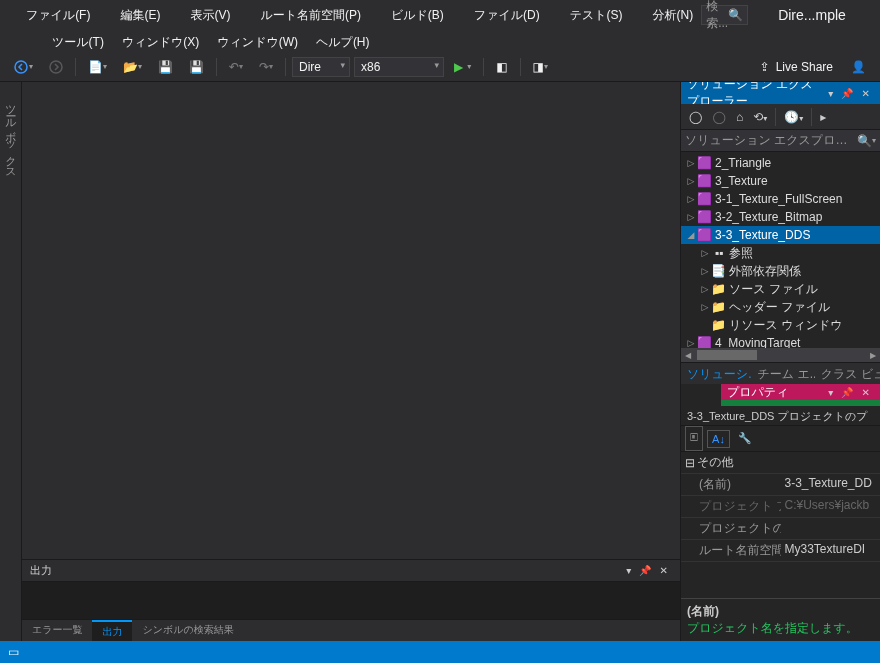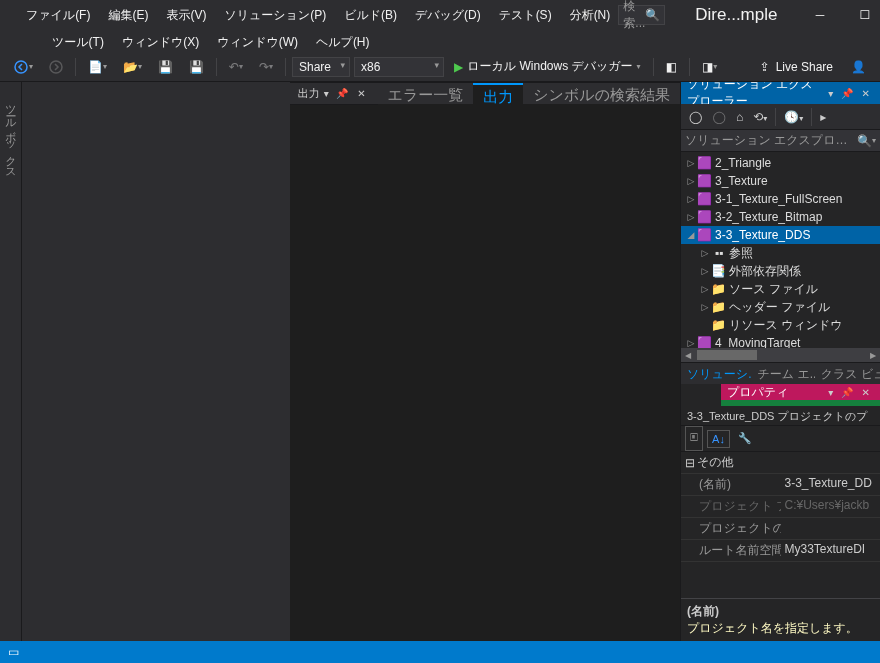--- a/index.html
+++ b/index.html
@@ -1,45 +1,45 @@
 <!DOCTYPE html>
 <html><head>
 <meta charset="utf-8">
 <style>
 * { margin: 0; padding: 0; box-sizing: border-box; font-family: "Yu Gothic UI", "Meiryo", sans-serif; font-size: 12px; }
 body { width: 880px; height: 663px; background: #2d2d30; color: #f1f1f1; overflow: hidden; display: flex; flex-direction: column; }
 .titlebar { height: 30px; background: #2d2d30; display: flex; align-items: center; padding: 0 8px; }
 .vs-logo { width: 18px; height: 18px; margin-right: 10px; }
-.menu-bar { display: flex; gap: 2px; flex: 1; }
+.menu-bar { display: flex; gap: 14px; flex: 1; }
 .menu-item { padding: 4px 8px; color: #f1f1f1; cursor: pointer; white-space: nowrap; }
 .search-box { width: 80px; height: 20px; background: #333337; border: 1px solid #434346; display: flex; align-items: center; padding: 0 4px; color: #999; margin-right: 10px; }
 .search-box .icon { margin-left: auto; }
-.app-title { color: #f1f1f1; padding: 0 20px; font-size: 17px; }
+.app-title { color: #f1f1f1; padding: 0 20px; font-size: 14px; }
 .window-controls { display: flex; }
 .win-btn { width: 45px; height: 28px; display: flex; align-items: center; justify-content: center; color: #f1f1f1; cursor: pointer; }
 .menu-row2 { height: 22px; background: #2d2d30; display: flex; padding: 0 8px 0 44px; gap: 2px; }
 .toolbar { height: 30px; background: #2d2d30; border-bottom: 1px solid #1a1a1c; display: flex; align-items: center; padding: 0 8px; gap: 4px; }
 .tool-btn { padding: 3px 5px; display: flex; align-items: center; cursor: pointer; color: #f1f1f1; border: 1px solid transparent; }
 .tool-sep { width: 1px; height: 18px; background: #434346; margin: 0 2px; }
 .combo { background: #333337; border: 1px solid #434346; padding: 2px 18px 2px 6px; color: #f1f1f1; position: relative; min-width: 58px; }
 .combo::after { content: "▾"; position: absolute; right: 4px; color: #999; font-size: 9px; }
 .debug-btn { display: flex; align-items: center; gap: 4px; color: #f1f1f1; padding: 3px 6px; cursor: pointer; }
 .play-icon { color: #4ec94e; }
 .live-share { margin-left: auto; display: flex; align-items: center; gap: 6px; color: #f1f1f1; padding: 3px 8px; }
 .main-area { flex: 1; display: flex; overflow: hidden; }
 .left-rail { width: 22px; background: #2d2d30; border-right: 1px solid #1a1a1c; display: flex; flex-direction: column; align-items: center; padding-top: 8px; }
 .vert-tab { writing-mode: vertical-rl; color: #999; padding: 8px 2px; font-size: 11px; cursor: pointer; }
-.center { flex: 1; background: #1e1e1e; display: flex; }
+.center { flex: 1; background: #1e1e1e; display: flex; flex-direction: column; }
 .editor-area { flex: 1; background: #2d2d30; }
 .output-panel { height: 60px; background: #252526; border-top: 1px solid #1a1a1c; display: flex; flex-direction: column; }
 .output-header { height: 22px; display: flex; align-items: center; padding: 0 8px; background: #2d2d30; border-bottom: 1px solid #1a1a1c; }
 .output-header .title { flex: 1; color: #ccc; font-size: 11px; }
 .panel-btn { padding: 2px 4px; color: #ccc; cursor: pointer; font-size: 10px; }
 .bottom-tabs { height: 22px; background: #2d2d30; display: flex; border-top: 1px solid #1a1a1c; }
-.btab { padding: 3px 10px; color: #999; cursor: pointer; font-size: 15px; }
+.btab { padding: 3px 10px; color: #999; cursor: pointer; font-size: 10px; }
 .btab.active { color: #0097fb; border-top: 2px solid #0097fb; background: #1e1e1e; }
 .right-panels { width: 200px; background: #252526; display: flex; flex-direction: column; border-left: 1px solid #1a1a1c; }
 .panel-titlebar { height: 22px; background: #0063a6; color: #fff; display: flex; align-items: center; padding: 0 6px; font-size: 11px; }
 .panel-titlebar.dark { background: #be185d; border-bottom: 6px solid #15803d; margin-left: 40px; }
 .panel-titlebar .title { flex: 1; }
 .panel-toolbar { height: 26px; background: #2d2d30; border-bottom: 1px solid #1a1a1c; display: flex; align-items: center; padding: 0 4px; gap: 2px; }
 .mini-btn { padding: 3px 4px; color: #ccc; cursor: pointer; }
 .search-panel { height: 22px; background: #333337; border-bottom: 1px solid #1a1a1c; display: flex; align-items: center; padding: 0 4px; color: #999; font-size: 11px; }
 .search-panel span:first-child { flex: 1; overflow: hidden; text-overflow: ellipsis; white-space: nowrap; }
 .tree { flex: 1; overflow: auto; background: #252526; padding: 2px 0; }
@@ -60,44 +60,44 @@
 .prop-toolbar .btn { border: 1px solid #555; padding: 2px 4px; color: #ccc; cursor: pointer; font-size: 11px; }
 .prop-grid { flex: 1; overflow: auto; }
 .prop-cat { display: flex; align-items: center; padding: 2px 4px; color: #ccc; border-bottom: 1px solid #333; font-size: 11px; }
 .prop-row { display: flex; border-bottom: 1px solid #333; font-size: 11px; }
 .prop-name { width: 50%; padding: 2px 4px 2px 18px; color: #999; overflow: hidden; white-space: nowrap; }
 .prop-name.dim { color: #666; }
 .prop-val { width: 50%; padding: 2px 4px; color: #ccc; overflow: hidden; white-space: nowrap; }
 .prop-val.dim { color: #666; }
 .prop-desc { border-top: 1px solid #434346; padding: 4px 6px; font-size: 11px; }
 .prop-desc .name { font-weight: bold; color: #ccc; }
-.prop-desc .desc { color: #fef9c3; }
+.prop-desc .desc { color: #22c55e; }
 .statusbar { height: 22px; background: #007acc; color: #fff; display: flex; align-items: center; padding: 0 8px; font-size: 11px; }
 .statusbar .left { flex: 1; display: flex; gap: 10px; }
 .statusbar .right { display: flex; gap: 10px; align-items: center; }
 .notif { background: #ce3b2f; color: #fff; padding: 0 3px; border-radius: 2px; font-size: 9px; }
 svg { display: block; }
 </style>
 </head>
 <body>
 
 <div class="titlebar">
   <span class="vs-logo">
     <svg viewBox="0 0 18 18">
         <path fill="#c080e0" d="M13 2l3 1v12l-3 1-6-5-3 2-2-1V6l2-1 3 2 6-5z"></path>
         <path fill="#9050c0" d="M13 5v8l-4-4 4-4z"></path>
       </svg>
   </span>
   <div class="menu-bar">
     <span class="menu-item">ファイル(F)</span>
     <span class="menu-item">編集(E)</span>
     <span class="menu-item">表示(V)</span>
-    <span class="menu-item">ソリューション(P)</span>
+    <span class="menu-item">ルート名前空間(P)</span>
     <span class="menu-item">ビルド(B)</span>
-    <span class="menu-item">デバッグ(D)</span>
+    <span class="menu-item">ファイル(D)</span>
     <span class="menu-item">テスト(S)</span>
     <span class="menu-item">分析(N)</span>
   </div>
   <div class="search-box">
     <span>検索...</span>
     <span class="icon">🔍</span>
   </div>
   <span class="app-title">Dire...mple</span>
   <div class="window-controls">
     <span class="win-btn">─</span>
@@ -129,25 +129,24 @@
     </span>
   <div class="tool-sep"></div>
   <span class="tool-btn">📄<span style="font-size:8px;color:#999">▾</span></span>
   <span class="tool-btn">📂<span style="font-size:8px;color:#999">▾</span></span>
   <span class="tool-btn">💾</span>
   <span class="tool-btn">💾</span>
   <div class="tool-sep"></div>
   <span class="tool-btn" style="opacity:.4">↶<span style="font-size:8px">▾</span></span>
   <span class="tool-btn" style="opacity:.4">↷<span style="font-size:8px">▾</span></span>
   <div class="tool-sep"></div>
-  <div class="combo">Share</div>
+  <div class="combo">Dire</div>
   <div class="combo" style="min-width:90px">x86</div>
   <div class="debug-btn">
     <span class="play-icon">▶</span>
-    <span>ローカル Windows デバッガー</span>
     <span style="font-size:8px;color:#999">▾</span>
   </div>
   <div class="tool-sep"></div>
   <span class="tool-btn">◧</span>
   <div class="tool-sep"></div>
   <span class="tool-btn">◨<span style="font-size:8px;color:#999">▾</span></span>
   <div class="live-share">
     <span>⇪</span>
     <span>Live Share</span>
   </div>

